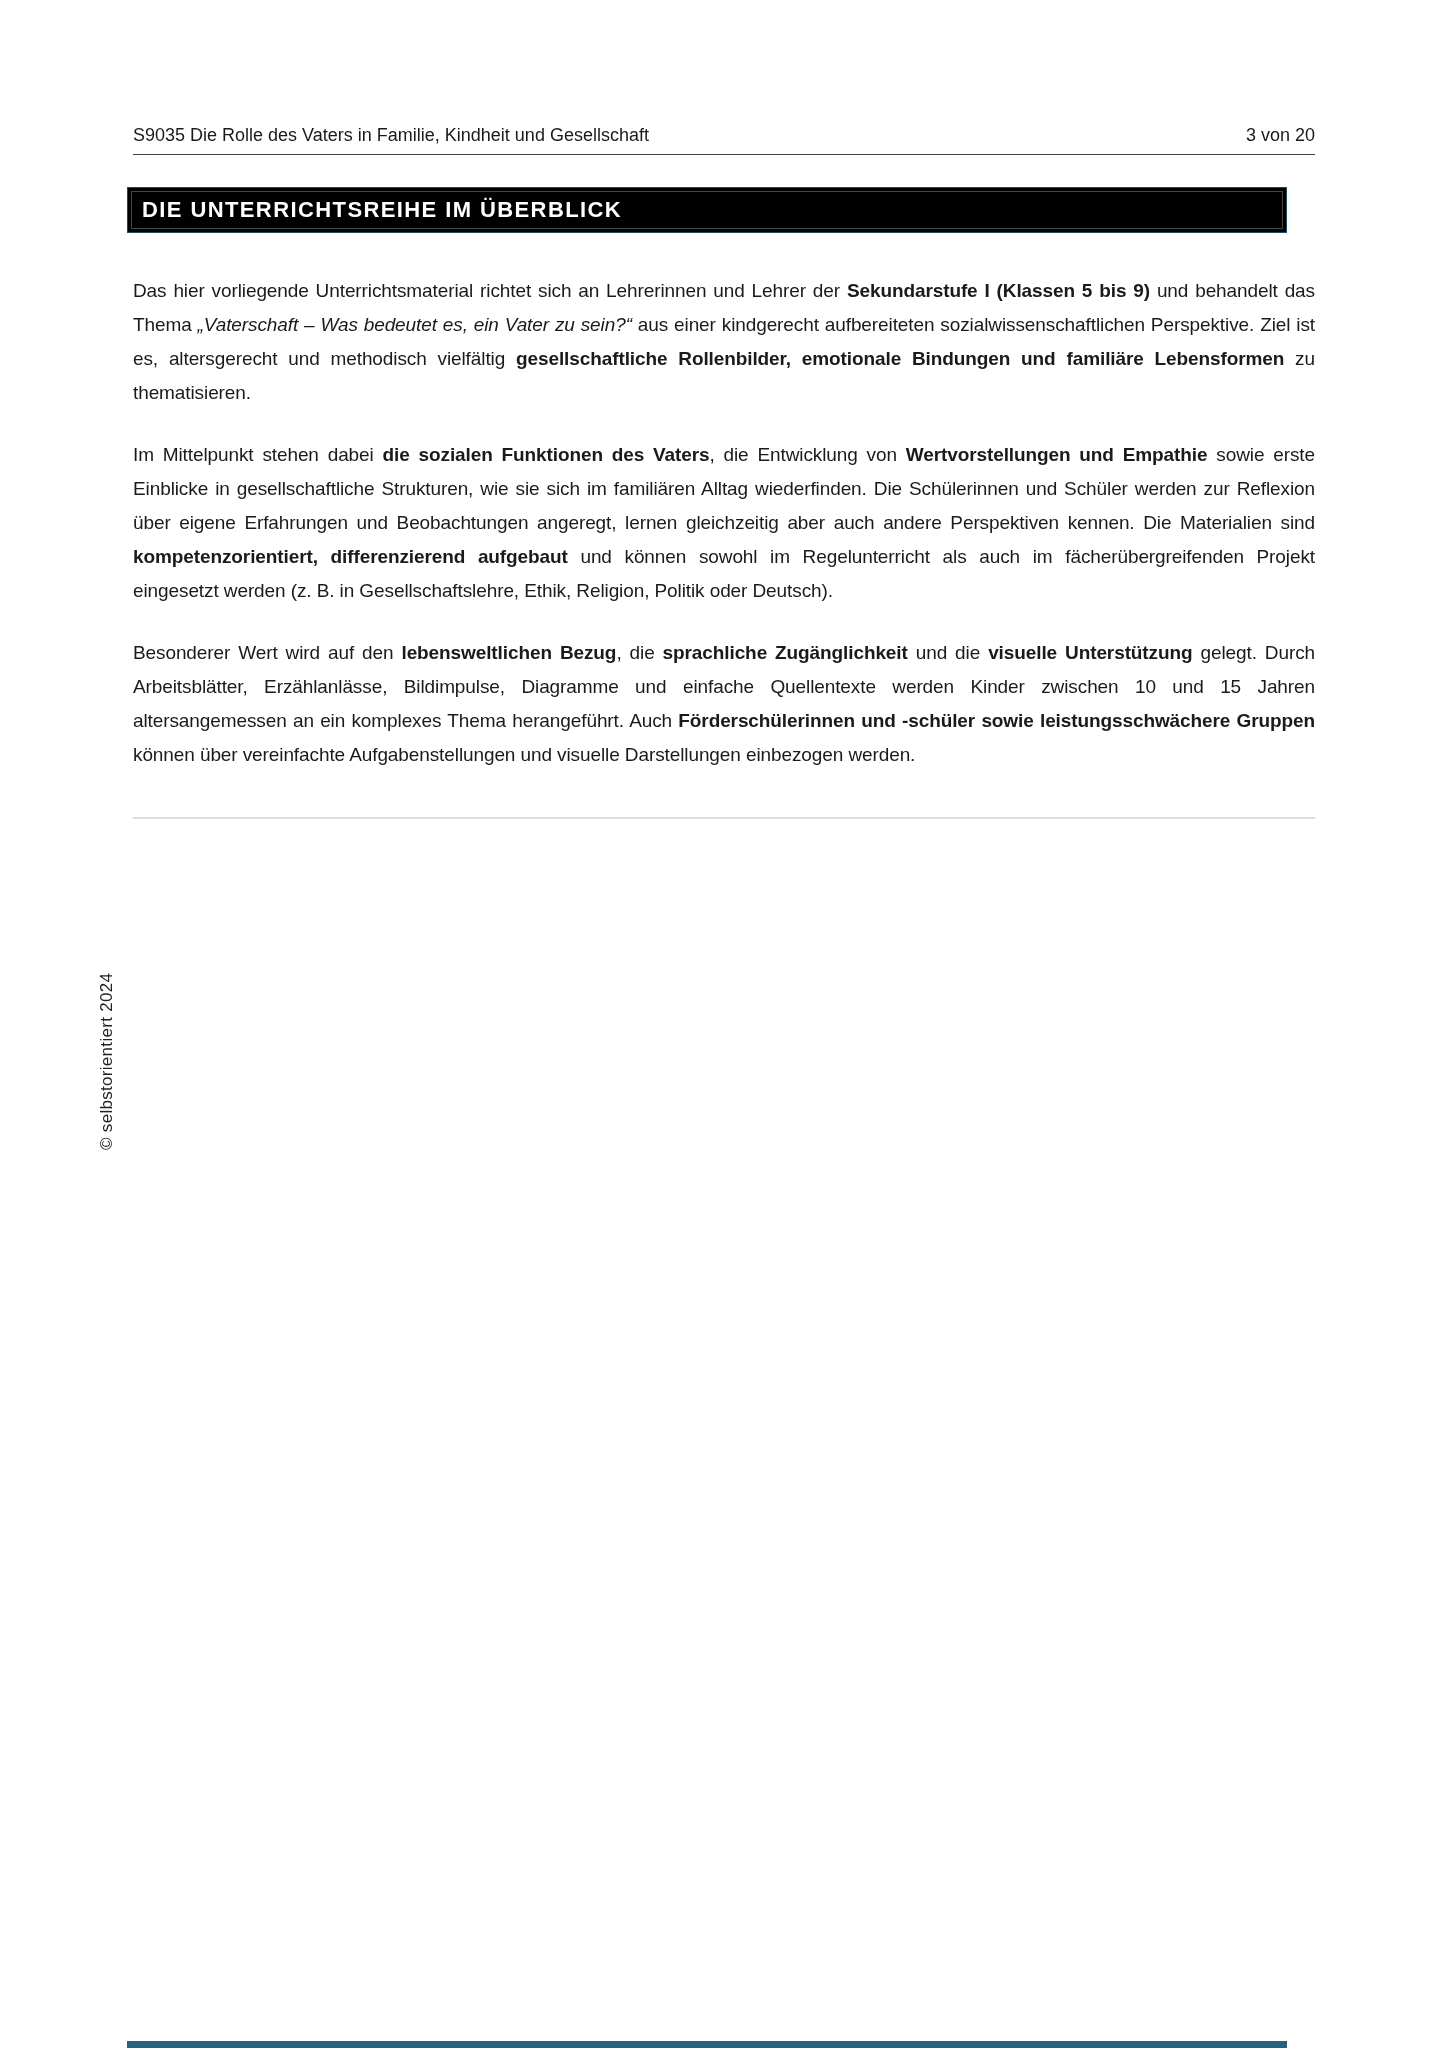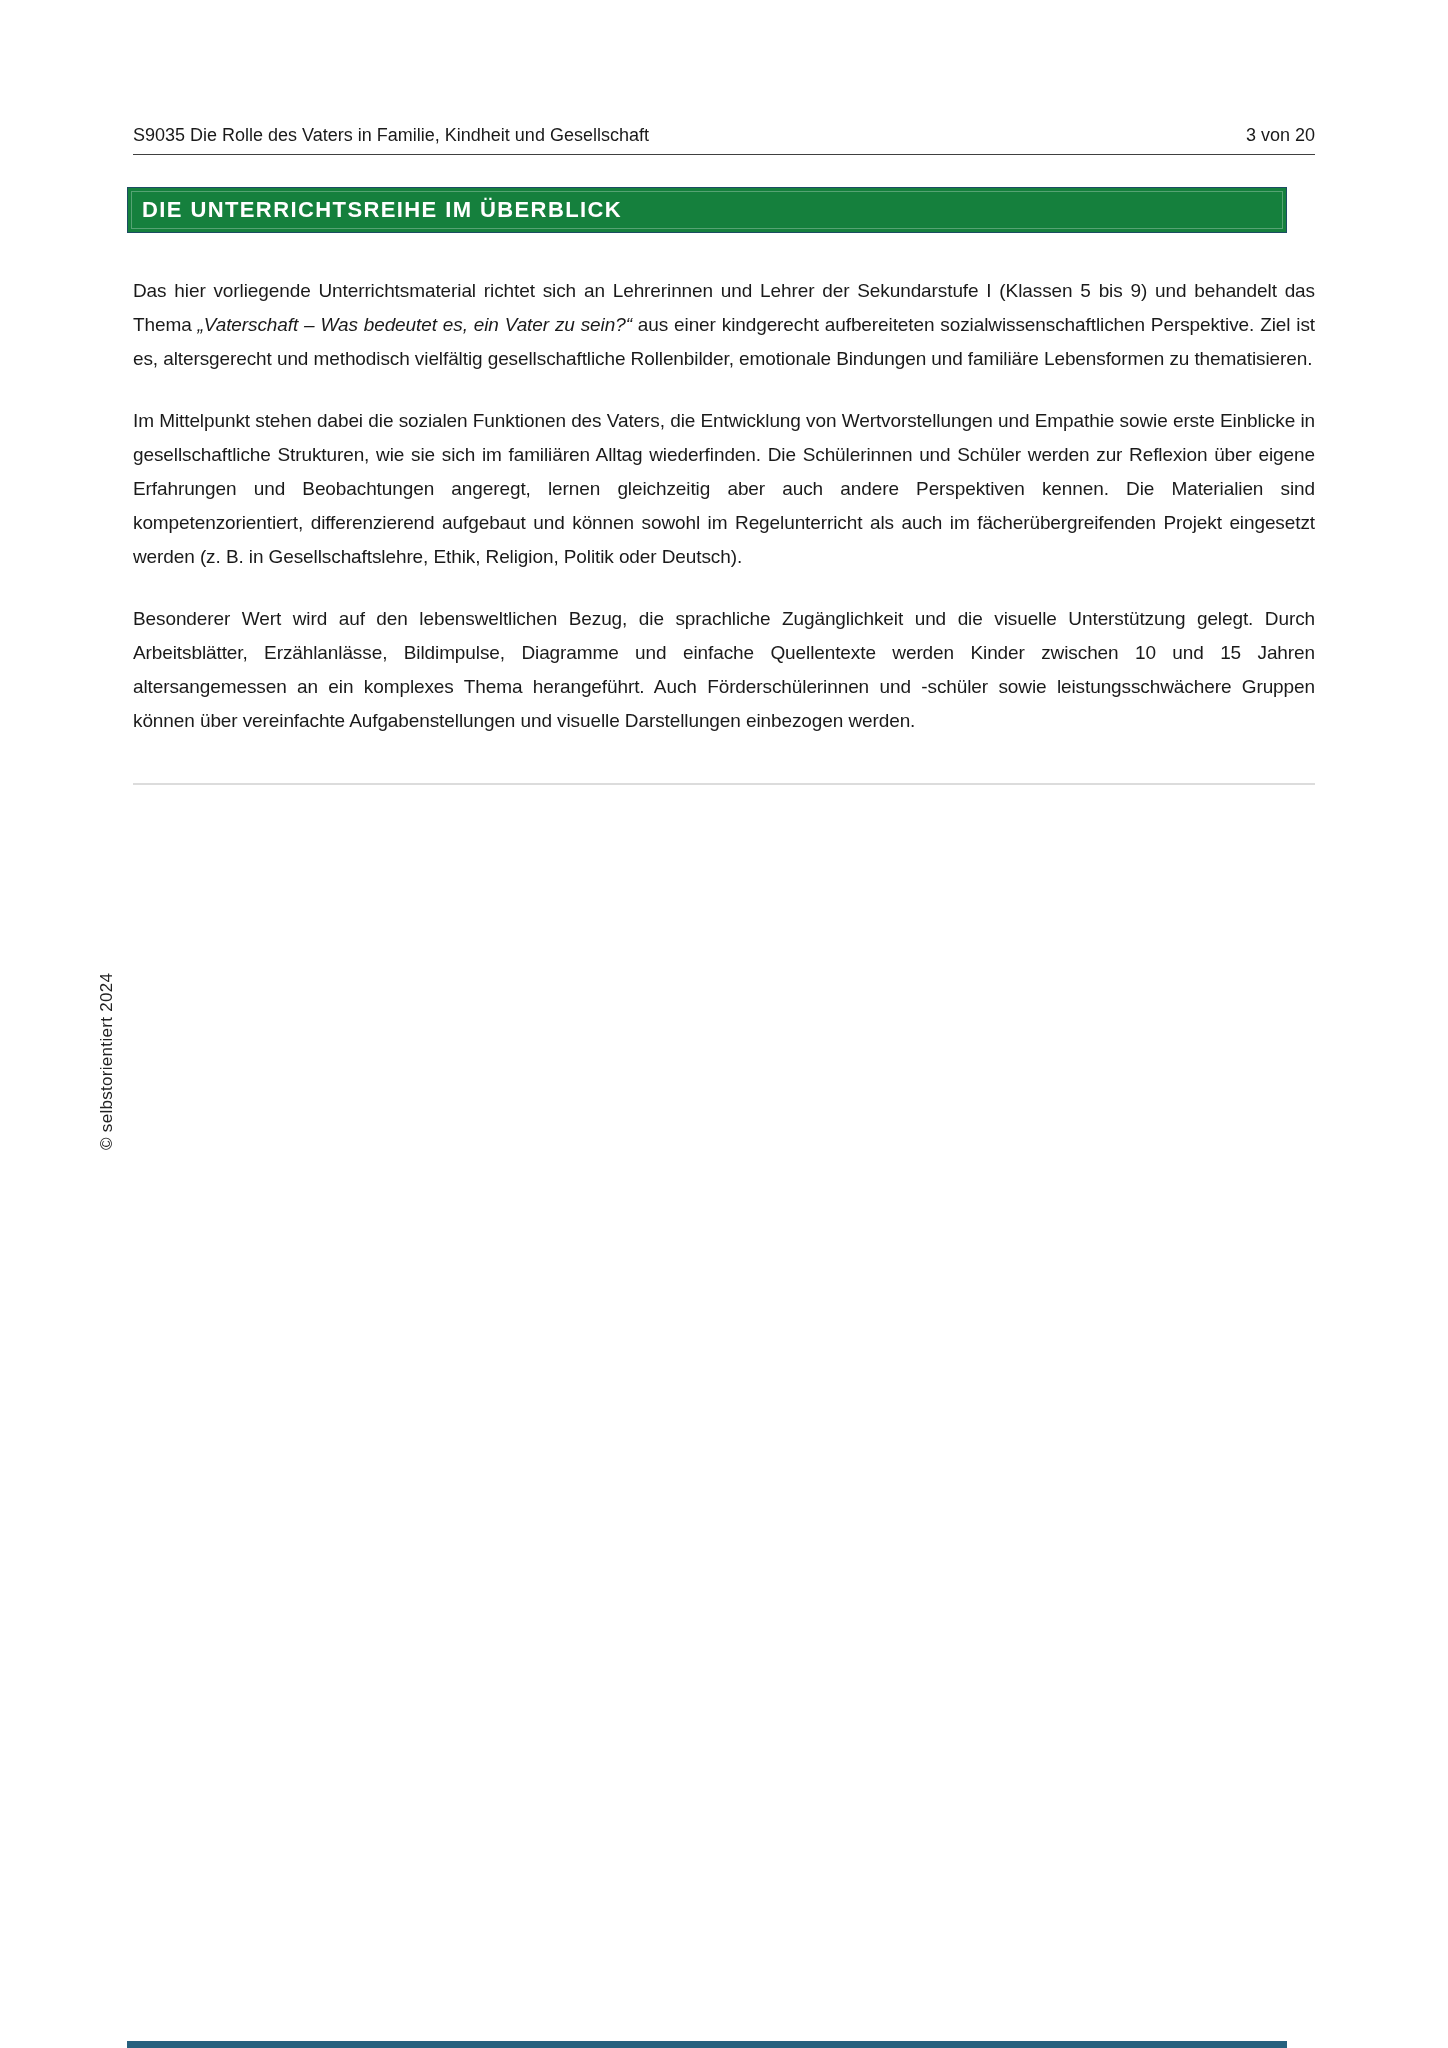--- a/index.html
+++ b/index.html
@@ -33,21 +33,21 @@
     margin-top: 9px;
     border-bottom: 1.5px solid #404040;
     height: 0;
   }
   
   .banner {
     margin-top: 32px;
     margin-left: -6px;
     margin-right: 28px;
     height: 46px;
-    background: #15803d;
+    background: #000000;
     border: 1px solid #1c4c63;
     box-sizing: border-box;
     display: flex;
     align-items: center;
     padding: 0 14px;
     position: relative;
   }
   .banner::after {
     content: "";
     position: absolute;
@@ -67,21 +67,21 @@
     font-size: 19px;
     line-height: 34px;
     text-align: justify;
     margin: 28px 0 0 0;
     letter-spacing: -0.1px;
     font-stretch: semi-condensed;
   }
   p.body-par.first {
     margin-top: 41px;
   }
-  p.body-par .b { font-weight: 400; }
+  p.body-par .b { font-weight: 700; }
   p.body-par .i { font-style: italic; }
   
   .divider {
     border: none;
     border-top: 2px solid #dcdcdc;
     margin: 45px 0 0 0;
   }
   
   .copyright-vertical {
     position: absolute;

